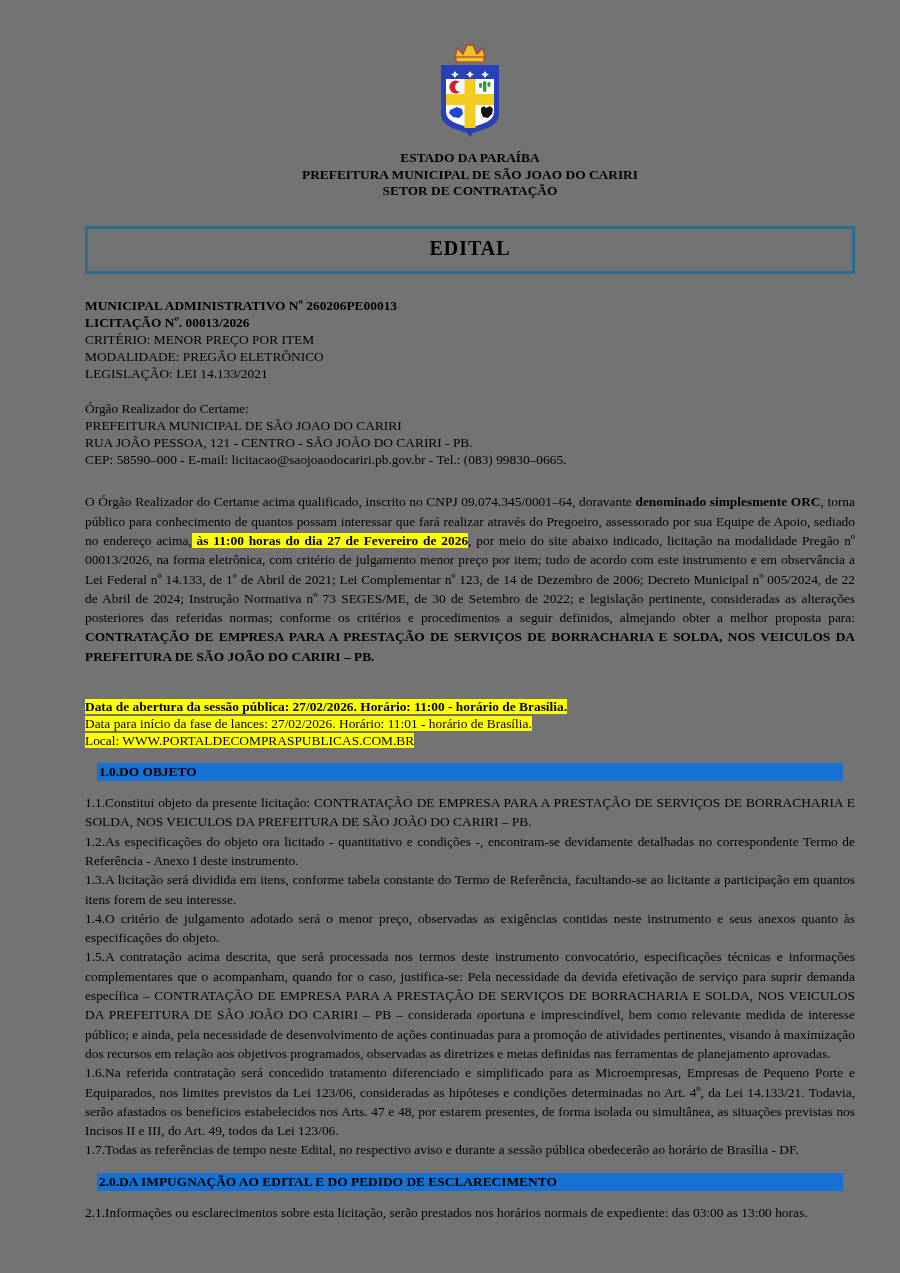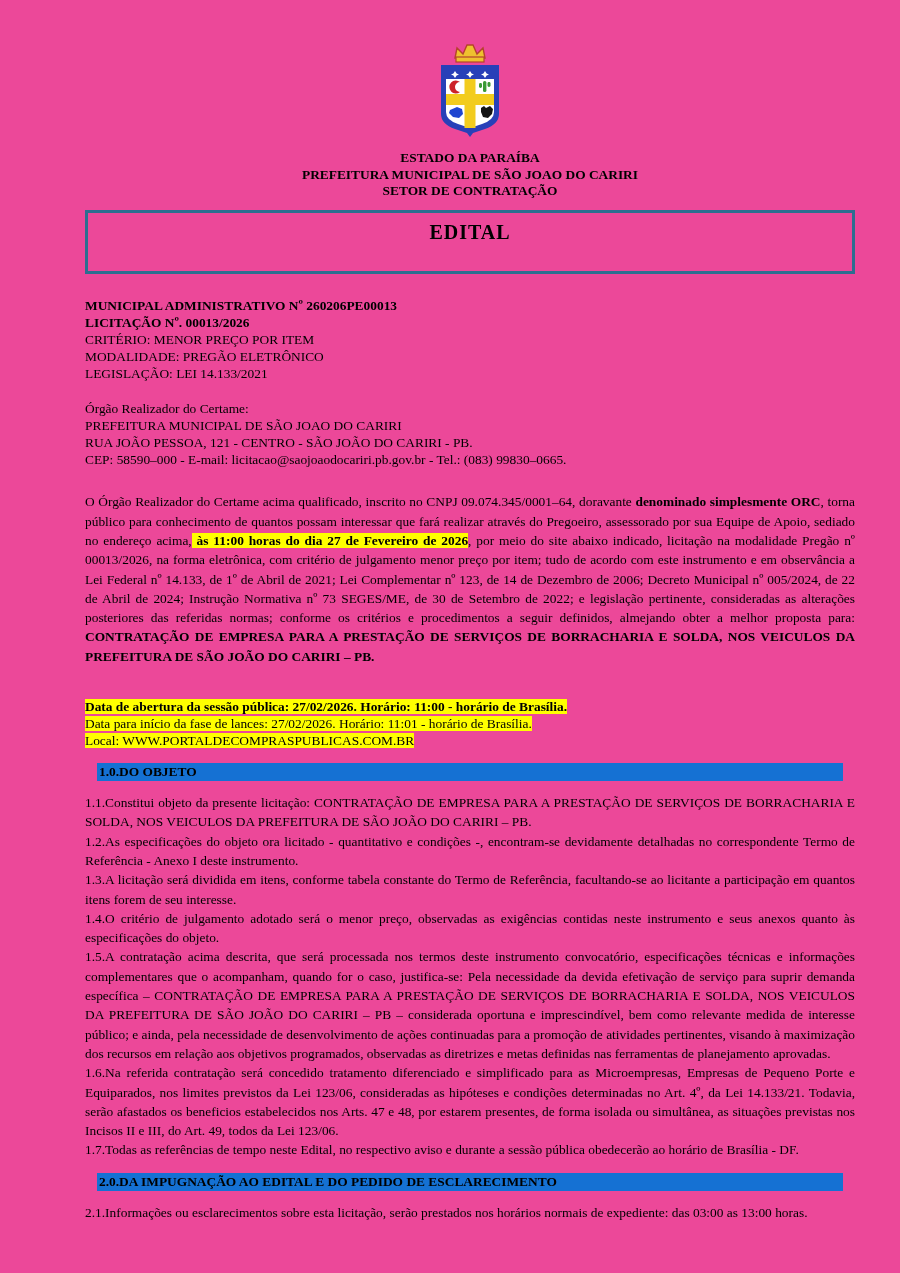--- a/index.html
+++ b/index.html
@@ -1,27 +1,27 @@
 <!DOCTYPE html>
 <html lang="pt-BR"><head>
 <meta charset="utf-8">
 <style>
   *{box-sizing:border-box}
   html,body{margin:0;padding:0;background:#ffffff}
   .page{
-    width:900px;height:1273px;background:#ec4899;color:#000;
+    width:900px;height:1273px;background:#737373;color:#000;
     font-family:"Liberation Serif","DejaVu Serif",serif;
     font-size:13.4px;padding:42px 45px 0 85px;overflow:hidden;position:relative;
   }
   .doc-header{text-align:center}
   .crest{display:block;margin:0 auto;width:78px;height:104px}
   .crest svg{display:block;width:100%;height:100%}
   .hdr-lines{font-weight:bold;margin-top:4px}
   .hdr-lines .line{line-height:16.5px}
-  .edital-box{border:3px solid #2d6e90;height:64px;margin-top:10px;text-align:center;padding-top:8px}
+  .edital-box{border:3px solid #2d6e90;height:48px;margin-top:26px;text-align:center;padding-top:8px}
   .edital-title{font-size:20px;font-weight:bold;letter-spacing:1px}
   .block .line{line-height:17.2px}
   .process{margin-top:23px}
   .organizer{margin-top:17px}
   .preamble{margin:24px 0 0;text-align:justify;line-height:19.3px}
   .session{margin-top:32px}
   .b{font-weight:bold}
   .hl{background:#ffff00}
   .sec{margin-top:13px}
   .sec-head{margin:12px;background:#1571d3;font-size:13.4px;font-weight:bold;

